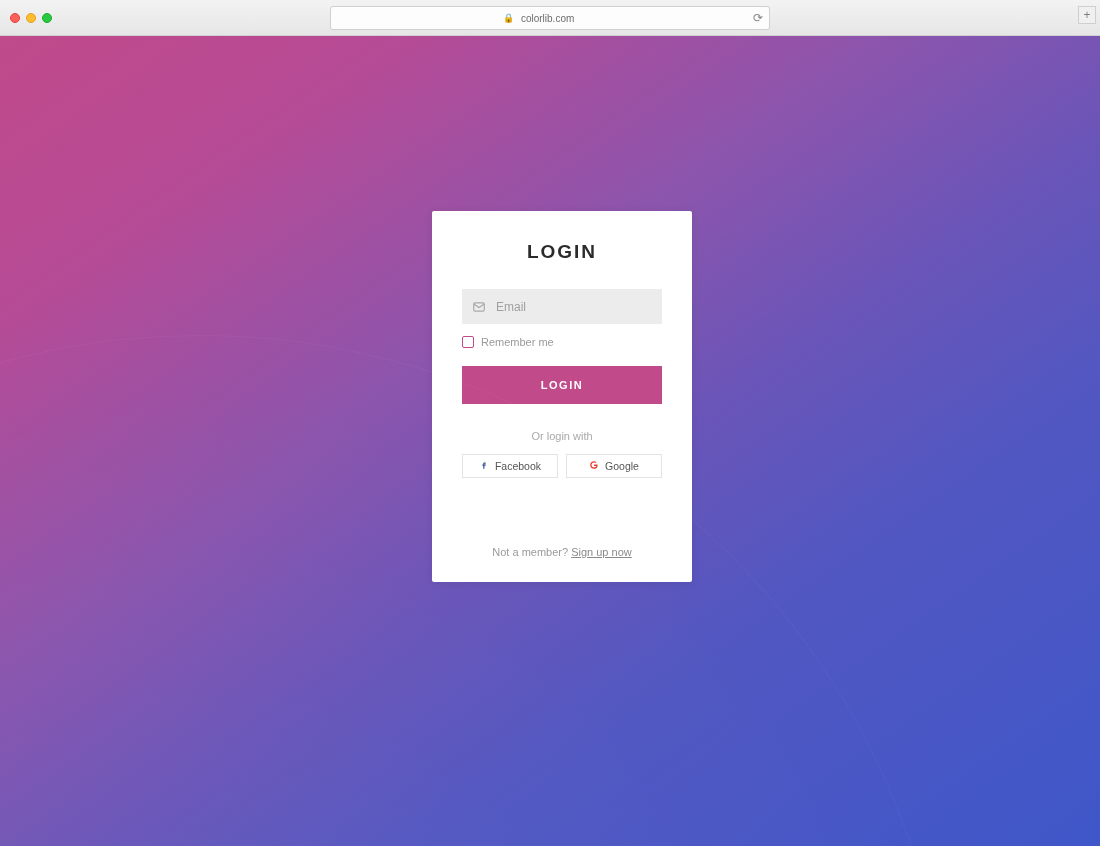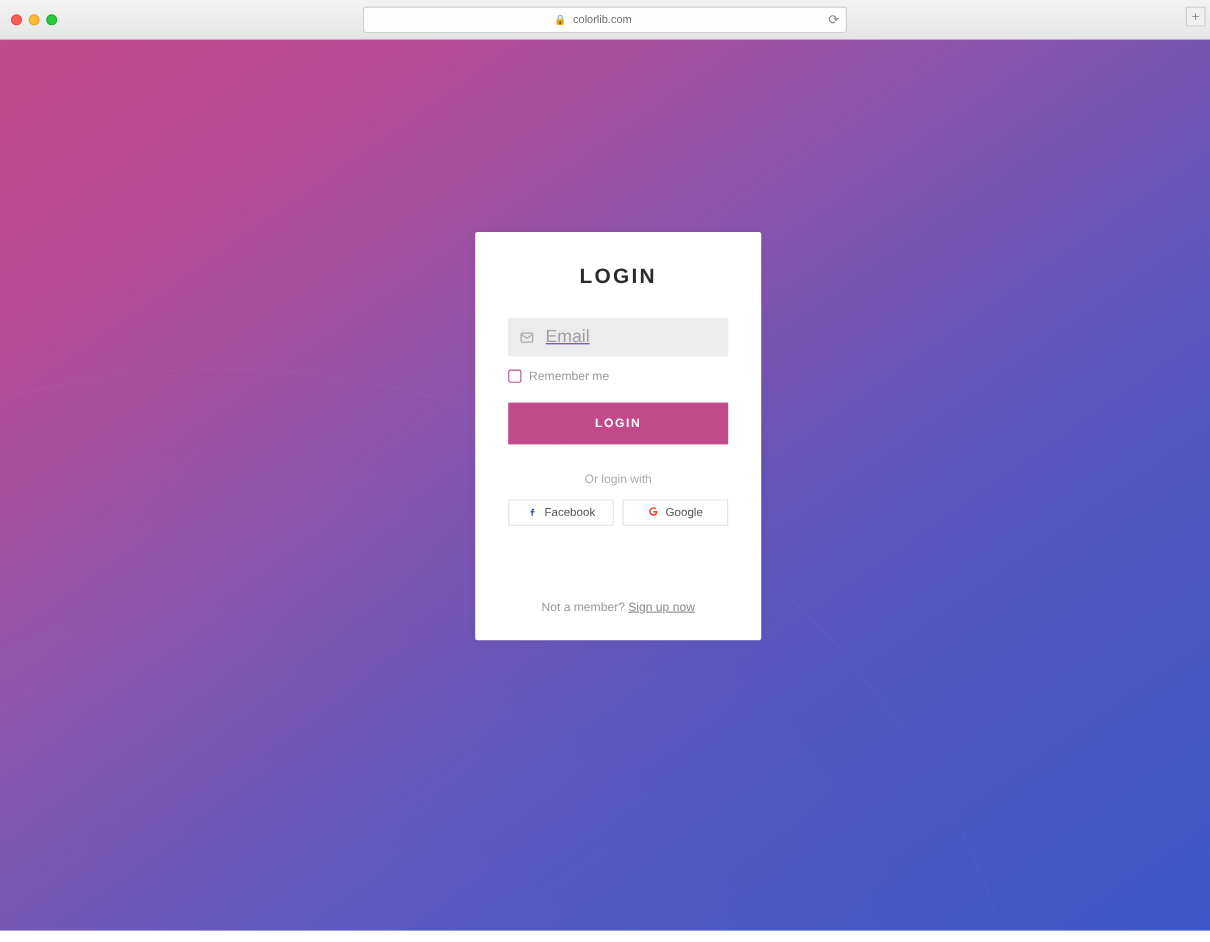--- a/index.html
+++ b/index.html
@@ -144,24 +144,23 @@
     width: 14px; height: 14px;
     display: flex;
     align-items: center;
     justify-content: center;
     color: #a9a9a9;
   }
   .input input {
     flex: 1;
     border: none;
     background: transparent;
-    font-size: 16px;
+    font-size: 12px;
     color: #6d28d9;
     outline: none;
-    text-decoration: underline;
   }
   .input input::placeholder { color: #a0a0a0; }
 
   .remember {
     width: 200px;
     display: flex;
     align-items: center;
     gap: 7px;
     margin-top: 2px;
     margin-bottom: 18px;

